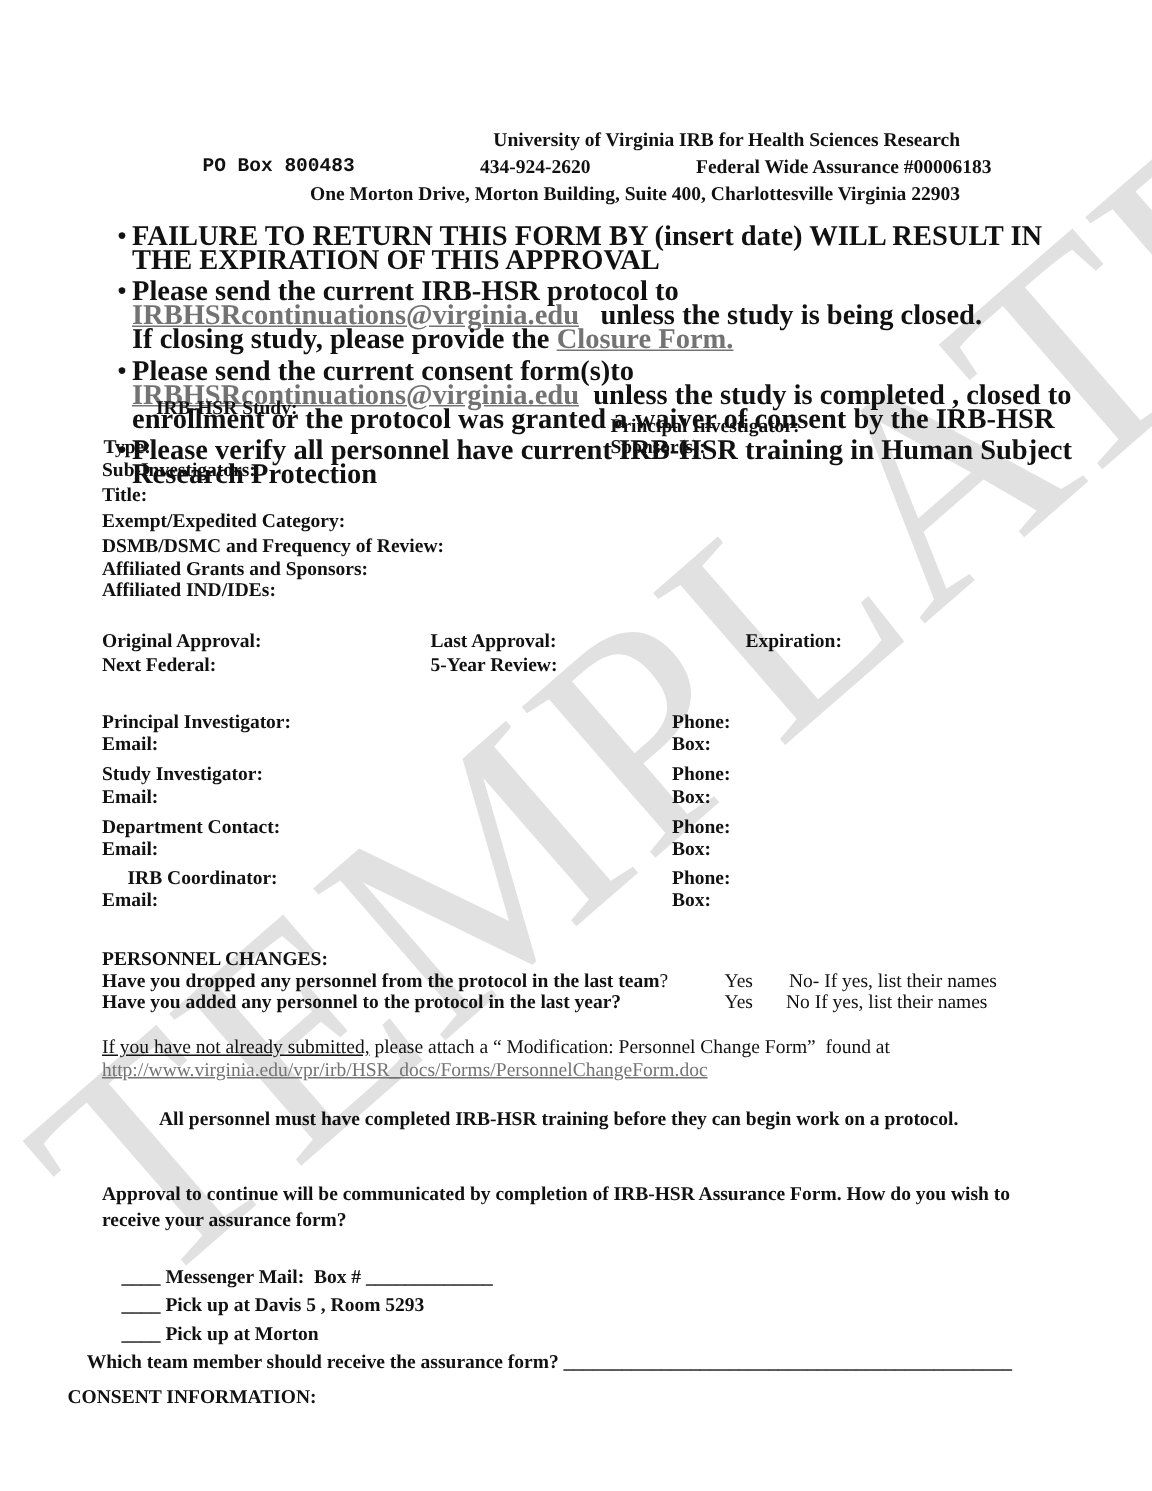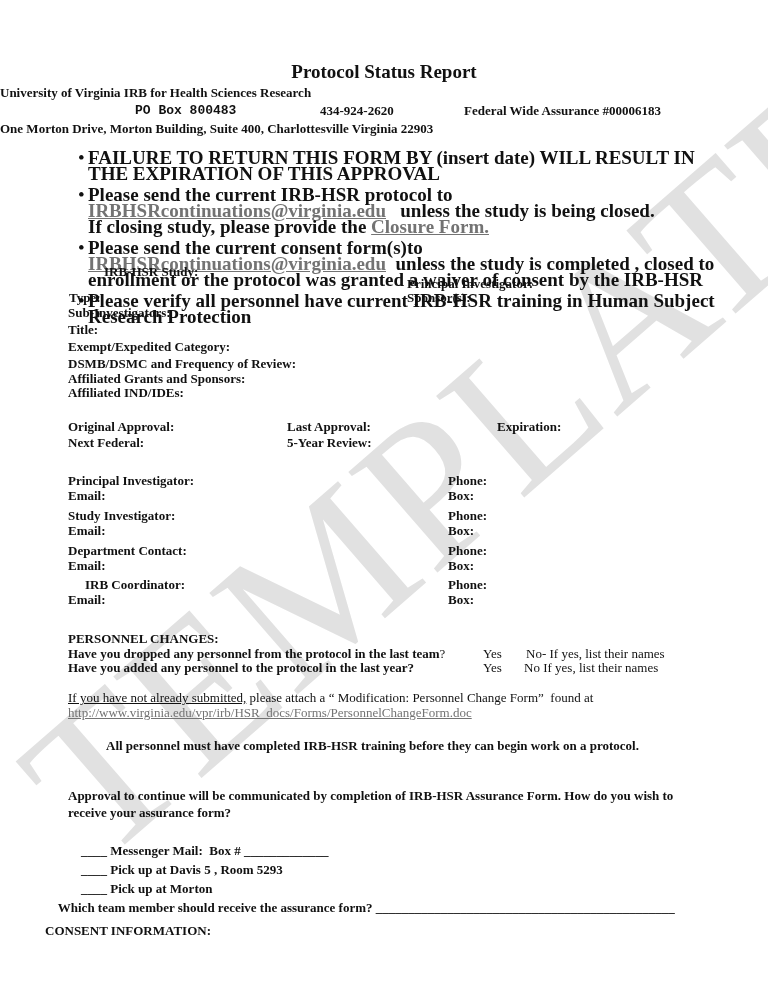--- a/index.html
+++ b/index.html
@@ -11,38 +11,37 @@
     .abs { position: absolute; white-space: nowrap; }
     .watermark {
       position: absolute; left: -55px; top: 415px; width: 900px;
       transform: rotate(-41deg); transform-origin: 50% 50%;
       font-family: "Liberation Serif", "DejaVu Serif", serif;
       font-size: 205px; letter-spacing: 2px; line-height: 1;
       color: #e1e1e1; text-align: center; z-index: 0; user-select: none;
     }
     .content { position: absolute; inset: 0; z-index: 1; }
     .title { top: 61px; left: 0; width: 768px; text-align: center; font-size: 19px; font-weight: bold; }
-    .sub { left: 0; width: 640px; text-align: left; font-size: 13px; font-weight: bold; }
+    .sub { left: 0; width: 640px; text-align: right; font-size: 13px; font-weight: bold; }
     .addr-row { top: 103px; font-size: 13px; font-weight: bold; }
     a.link { color: #737373; text-decoration: underline; }
     .bullets { position: absolute; left: 78px; top: 150px; width: 640px; font-size: 19px; font-weight: bold; line-height: 16px; }
     .bullet { position: relative; padding-left: 10px; margin-bottom: 5px; }
     .bullet::before { content: "\2022"; position: absolute; left: 0; top: 0; font-weight: normal; }
     .lbl { font-size: 13px; font-weight: bold; line-height: 16px; }
     .normal { font-weight: normal; }
     .u { text-decoration: underline; }
   </style>
 </head>
 <body>
 
 <div class="watermark">TEMPLATE</div>
 
 <div class="content">
 
-  <div class="abs title">Protocol Status Report</div>
   <div class="abs sub" style="top:85px;">University of Virginia IRB for Health Sciences Research</div>
   <div class="abs addr-row" style="left:135px;font-family:Liberation Mono, monospace;">PO Box 800483</div>
   <div class="abs addr-row" style="left:320px;">434-924-2620</div>
   <div class="abs addr-row" style="left:464px;">Federal Wide Assurance #00006183</div>
   <div class="abs sub" style="top:121px;">One Morton Drive, Morton Building, Suite 400, Charlottesville Virginia 22903</div>
 
   <div class="bullets">
     <div class="bullet">
       <span>FAILURE TO RETURN THIS FORM BY (insert date) WILL RESULT IN THE EXPIRATION OF THIS APPROVAL</span>
     </div>

